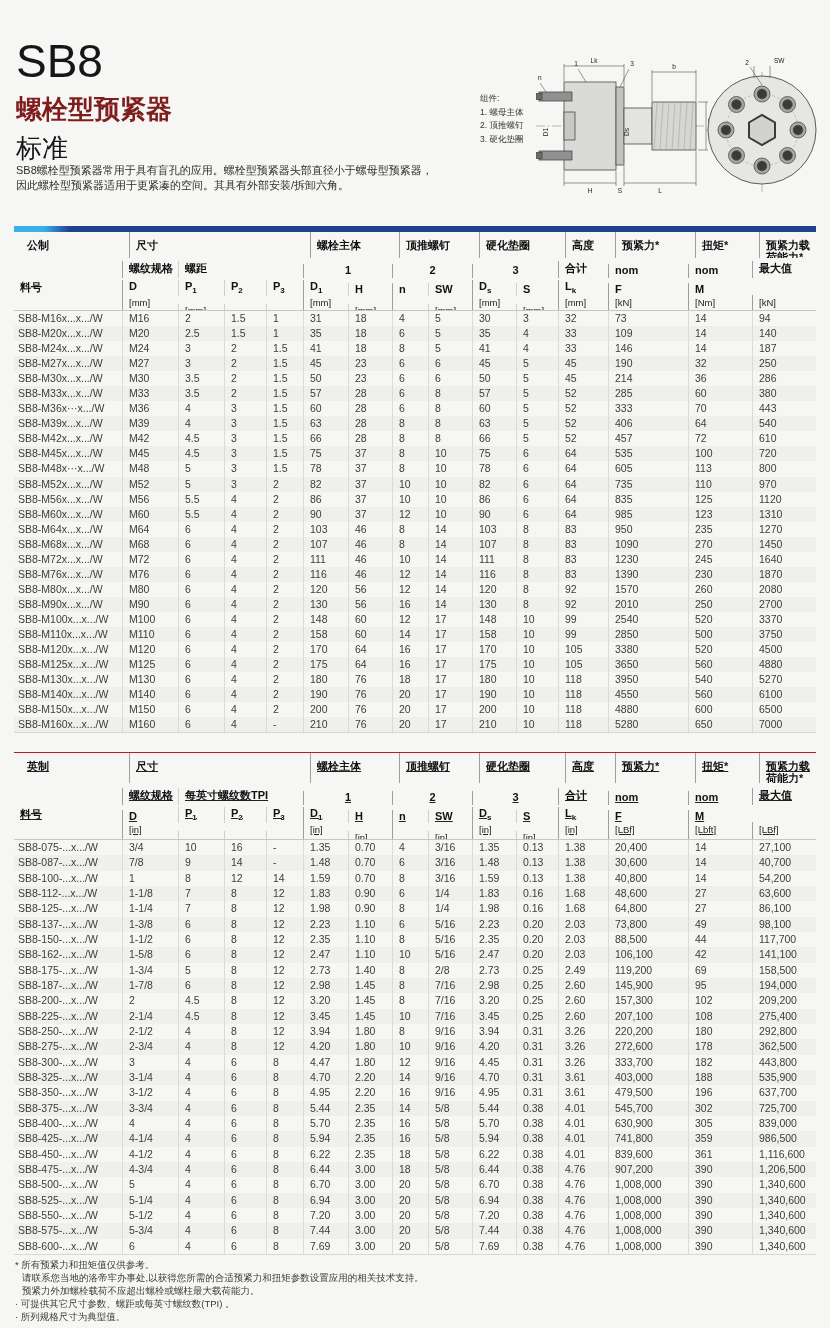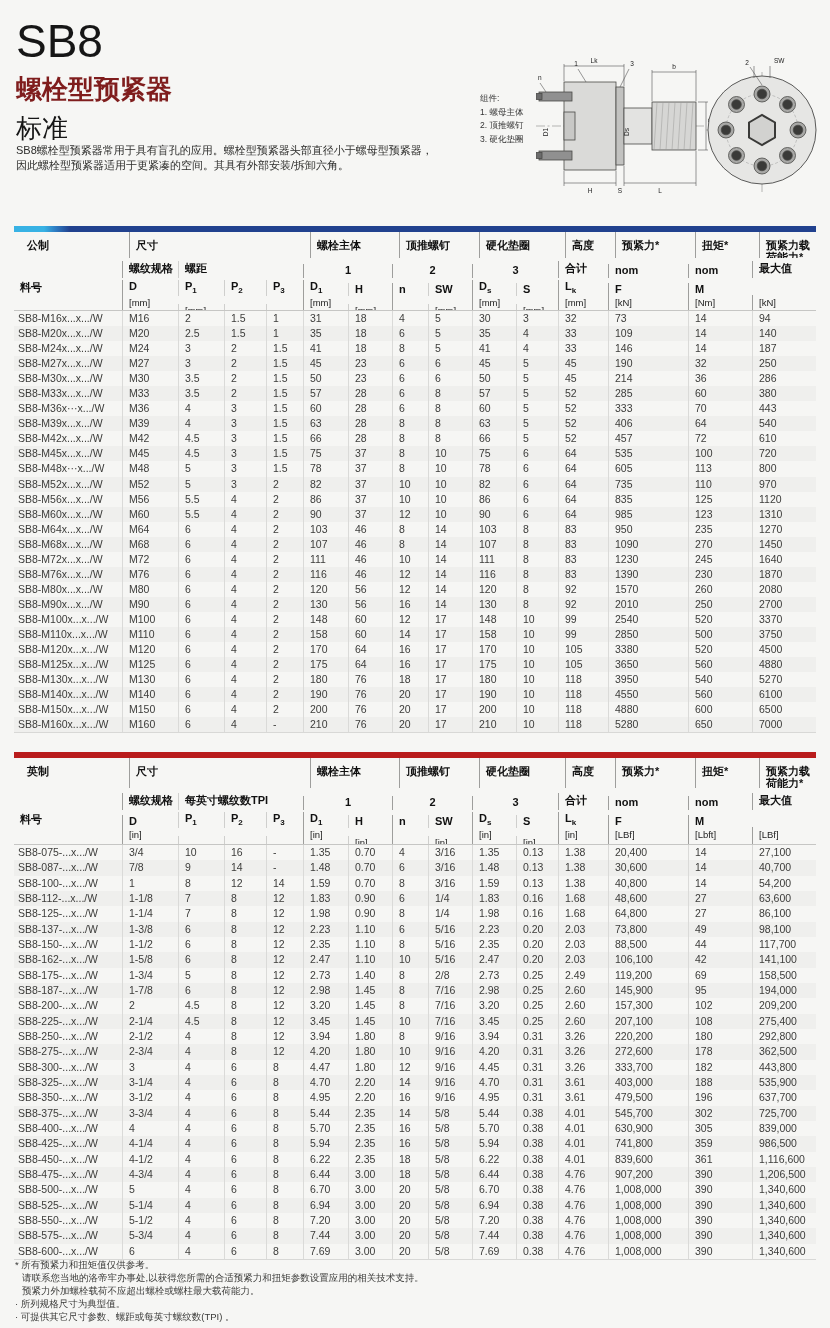--- a/index.html
+++ b/index.html
@@ -4,40 +4,40 @@
 <style>
   html,body{margin:0;padding:0;}
   body{
     width:830px;height:1328px;position:relative;overflow:hidden;
     background:#f6f6f4;color:#222;
     font-family:"Liberation Sans","DejaVu Sans",sans-serif;
     -webkit-font-smoothing:antialiased;
   }
   .abs{position:absolute;}
   
-  .top-text{left:16px;top:16px;width:450px;}
+  .top-text{left:16px;top:36px;width:450px;}
   .title{font-size:46px;font-weight:400;line-height:50px;color:#161616;}
   .subtitle{font-size:26px;font-weight:700;line-height:30px;margin-top:8px;color:#7f1d1d;}
   .variant{font-size:26px;font-weight:400;line-height:30px;margin-top:9px;color:#161616;}
   .desc{font-size:11px;line-height:15px;color:#2d2d2b;}
   
   .diagram{left:478px;top:52px;width:340px;height:155px;}
   .legend{position:absolute;left:2px;top:40px;font-size:8.5px;line-height:13.5px;color:#333;}
   .drawing{position:absolute;right:0;top:0;width:282px;height:152px;}
   .drawing text{font-size:6.5px;fill:#222;font-family:"Liberation Sans","DejaVu Sans",sans-serif;}
   
   :root{--cols:108px 56px 46px 42px 37px 45px 44px 36px 44px 44px 42px 50px 80px 64px 1fr;}
   .tablewrap{left:14px;width:802px;}
   .metric{top:226px;}
   .imperial{top:752px;}
   .bluebar{height:6px;width:100%;
     background:linear-gradient(90deg,#38b2e4 0px,#38b2e4 30px,#2e7ac1 42px,#21418e 56px,#21418e 100%);}
   .thead{display:grid;grid-template-columns:var(--cols);grid-template-rows:26px 20px 18px 14px;
     border-bottom:1px solid #c6c6c4;}
-  .thead.imp{grid-template-rows:30px 22px 18px 16px;border-top:6px solid #b91c1c;}
+  .thead.imp{grid-template-rows:30px 22px 18px 16px;border-top:1px solid #b91c1c;text-decoration:underline;}
   .hc{overflow:hidden;box-sizing:border-box;padding-left:6px;white-space:nowrap;color:#111;}
   .r1{padding-top:7px;font-weight:700;font-size:11px;line-height:12px;white-space:normal;margin-left:7px;}
   .r2{align-self:end;font-weight:700;font-size:11px;padding-bottom:2px;}
   .r3{align-self:end;font-weight:700;font-size:11px;padding-bottom:1px;}
   .r4{font-size:9.5px;padding-top:1px;color:#222;}
   .ctr{text-align:center;padding-left:0;}
   .sb{font-size:8px;}
   .hl{border-left:1px solid #9e9e9c;}
   .hl2{border-left:1px solid #cfcfcd;margin-top:8px;}
   
@@ -1202,15 +1202,15 @@
         <div class="td c13">390</div>
         <div class="td c14">1,340,600</div>
       </div>
     </div>
 </div>
 
 <div class="abs footnotes">
   <div>* 所有预紧力和扭矩值仅供参考。</div>
   <div class="fn-indent">请联系您当地的洛帝牢办事处,以获得您所需的合适预紧力和扭矩参数设置应用的相关技术支持。</div>
   <div class="fn-indent">预紧力外加螺栓载荷不应超出螺栓或螺柱最大载荷能力。</div>
+  <div>· 可提供其它尺寸参数、螺距或每英寸螺纹数(TPI) 。</div>
   <div>· 所列规格尺寸为典型值。</div>
-  <div>· 可提供其它尺寸参数、螺距或每英寸螺纹数(TPI) 。</div>
 </div>
 
 </body></html>

